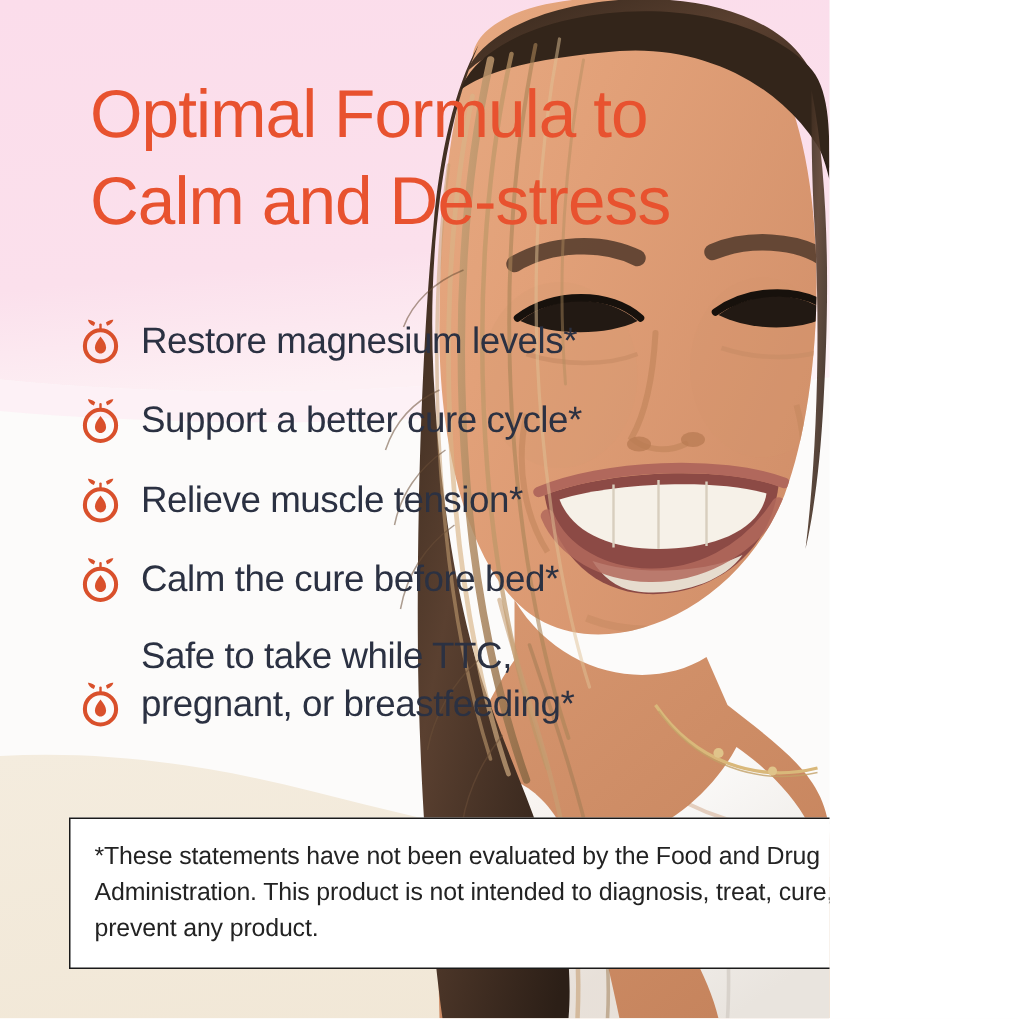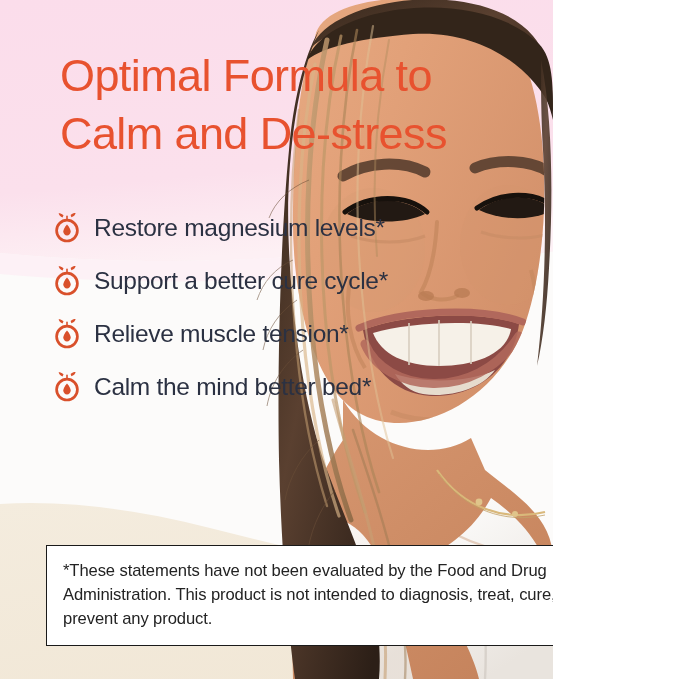--- a/index.html
+++ b/index.html
@@ -298,21 +298,35 @@
       <span class="bullet-icon">
         <svg viewBox="0 0 30 34" width="30" height="34" xmlns="http://www.w3.org/2000/svg">
           <path d="M11.5,5.2 C9.2,3.4 7.6,3.0 6.6,3.2 C7.0,5.0 8.3,6.6 10.6,7.4 Z" fill="#D9502B"></path>
           <path d="M18.6,5.0 C20.9,3.2 22.6,2.9 23.6,3.2 C23.1,5.0 21.7,6.5 19.4,7.2 Z" fill="#D9502B"></path>
           <path d="M15,6.4 C15,8.0 15,9.0 15,10.0" stroke="#D9502B" stroke-width="1.6" fill="none" stroke-linecap="round"></path>
           <circle cx="15" cy="20.6" r="10.4" fill="none" stroke="#D9502B" stroke-width="2.7"></circle>
           <path d="M15,14.4 C17.5,17.4 18.7,19.6 18.7,21.6 C18.7,23.9 17.0,25.6 15,25.6
                    C13.0,25.6 11.3,23.9 11.3,21.6 C11.3,19.6 12.5,17.4 15,14.4 Z" fill="#D9502B"></path>
         </svg>
       </span>
-      <span class="bullet-text">Calm the mind better bed*</span>
-    </div>
-
+      <span class="bullet-text">Calm the cure before bed*</span>
+    </div>
+
+    <div class="bullet">
+      <span class="bullet-icon">
+        <svg viewBox="0 0 30 34" width="30" height="34" xmlns="http://www.w3.org/2000/svg">
+          <path d="M11.5,5.2 C9.2,3.4 7.6,3.0 6.6,3.2 C7.0,5.0 8.3,6.6 10.6,7.4 Z" fill="#D9502B"></path>
+          <path d="M18.6,5.0 C20.9,3.2 22.6,2.9 23.6,3.2 C23.1,5.0 21.7,6.5 19.4,7.2 Z" fill="#D9502B"></path>
+          <path d="M15,6.4 C15,8.0 15,9.0 15,10.0" stroke="#D9502B" stroke-width="1.6" fill="none" stroke-linecap="round"></path>
+          <circle cx="15" cy="20.6" r="10.4" fill="none" stroke="#D9502B" stroke-width="2.7"></circle>
+          <path d="M15,14.4 C17.5,17.4 18.7,19.6 18.7,21.6 C18.7,23.9 17.0,25.6 15,25.6
+                   C13.0,25.6 11.3,23.9 11.3,21.6 C11.3,19.6 12.5,17.4 15,14.4 Z" fill="#D9502B"></path>
+        </svg>
+      </span>
+      <span class="bullet-text">Safe to take while TTC,
+pregnant, or breastfeeding*</span>
+    </div>
 
   </div>
 
   <div class="disclaimer">*These statements have not been evaluated by the Food and Drug Administration. This product is not intended to diagnosis, treat, cure, or prevent any product.</div>
 
 </div>
 
 </body></html>

